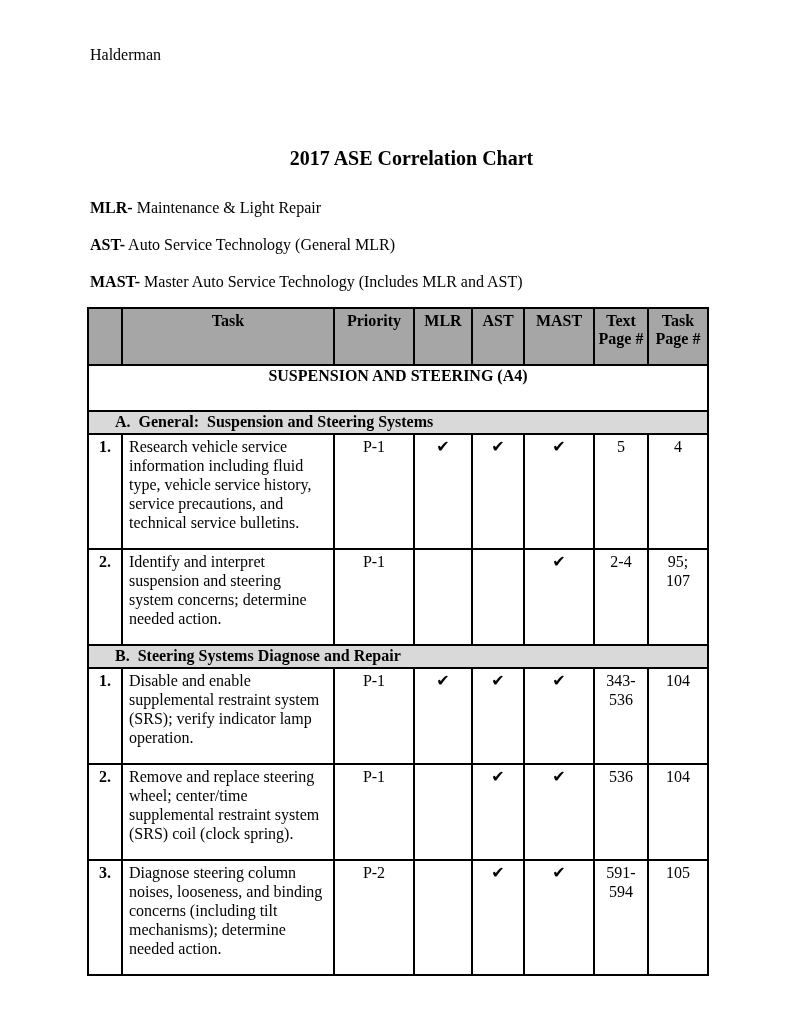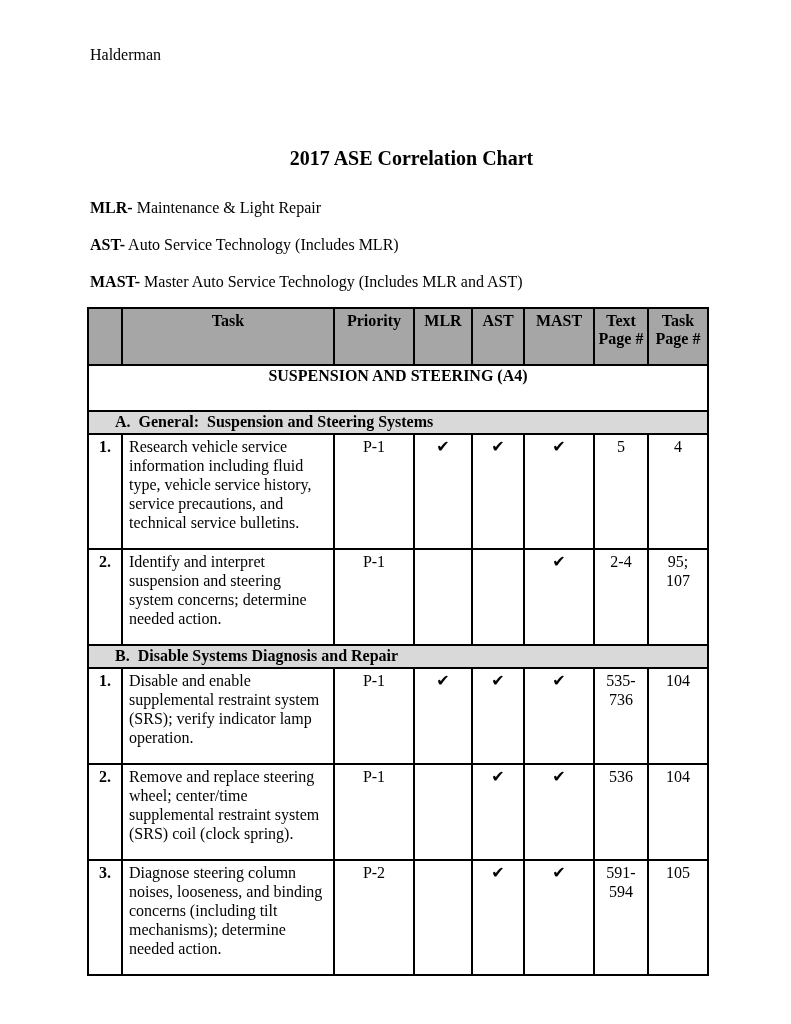--- a/index.html
+++ b/index.html
@@ -79,21 +79,21 @@
 <body>
 
 <div class="page">
 
   <div class="author">Halderman</div>
 
   <h1 class="title">2017 ASE Correlation Chart</h1>
 
   <div class="legend">
     <p><b>MLR-</b><span> Maintenance &amp; Light Repair</span></p>
-    <p><b>AST-</b><span> Auto Service Technology (Includes MLR)</span></p>
+    <p><b>AST-</b><span> Auto Service Technology (General MLR)</span></p>
     <p><b>MAST-</b><span> Master Auto Service Technology (Includes MLR and AST)</span></p>
   </div>
 
   <table class="ase">
     <colgroup>
       <col style="width:34px">
         <col style="width:212px">
         <col style="width:80px">
       <col style="width:58px">
         <col style="width:52px">
@@ -138,31 +138,31 @@
     <td class="c-task">Identify and interpret suspension and steering system concerns; determine needed action.</td>
     <td class="c-pri">P-1</td>
     <td class="c-chk"></td>
     <td class="c-chk"></td>
     <td class="c-chk"><span class="check">✔</span></td>
     <td class="c-page">2-4</td>
     <td class="c-page">95; 107</td>
   </tr>
 
   <tr class="band-row">
-    <td colspan="8">B.  Disable Systems Diagnosis and Repair</td>
+    <td colspan="8">B.  Steering Systems Diagnose and Repair</td>
   </tr>
 
   <tr class="task-row">
     <td class="c-num">1.</td>
     <td class="c-task">Disable and enable supplemental restraint system (SRS); verify indicator lamp operation.</td>
     <td class="c-pri">P-1</td>
     <td class="c-chk"><span class="check">✔</span></td>
     <td class="c-chk"><span class="check">✔</span></td>
     <td class="c-chk"><span class="check">✔</span></td>
-    <td class="c-page">535-736</td>
+    <td class="c-page">343-536</td>
     <td class="c-page">104</td>
   </tr>
 
   <tr class="task-row">
     <td class="c-num">2.</td>
     <td class="c-task">Remove and replace steering wheel; center/time supplemental restraint system (SRS) coil (clock spring).</td>
     <td class="c-pri">P-1</td>
     <td class="c-chk"></td>
     <td class="c-chk"><span class="check">✔</span></td>
     <td class="c-chk"><span class="check">✔</span></td>

